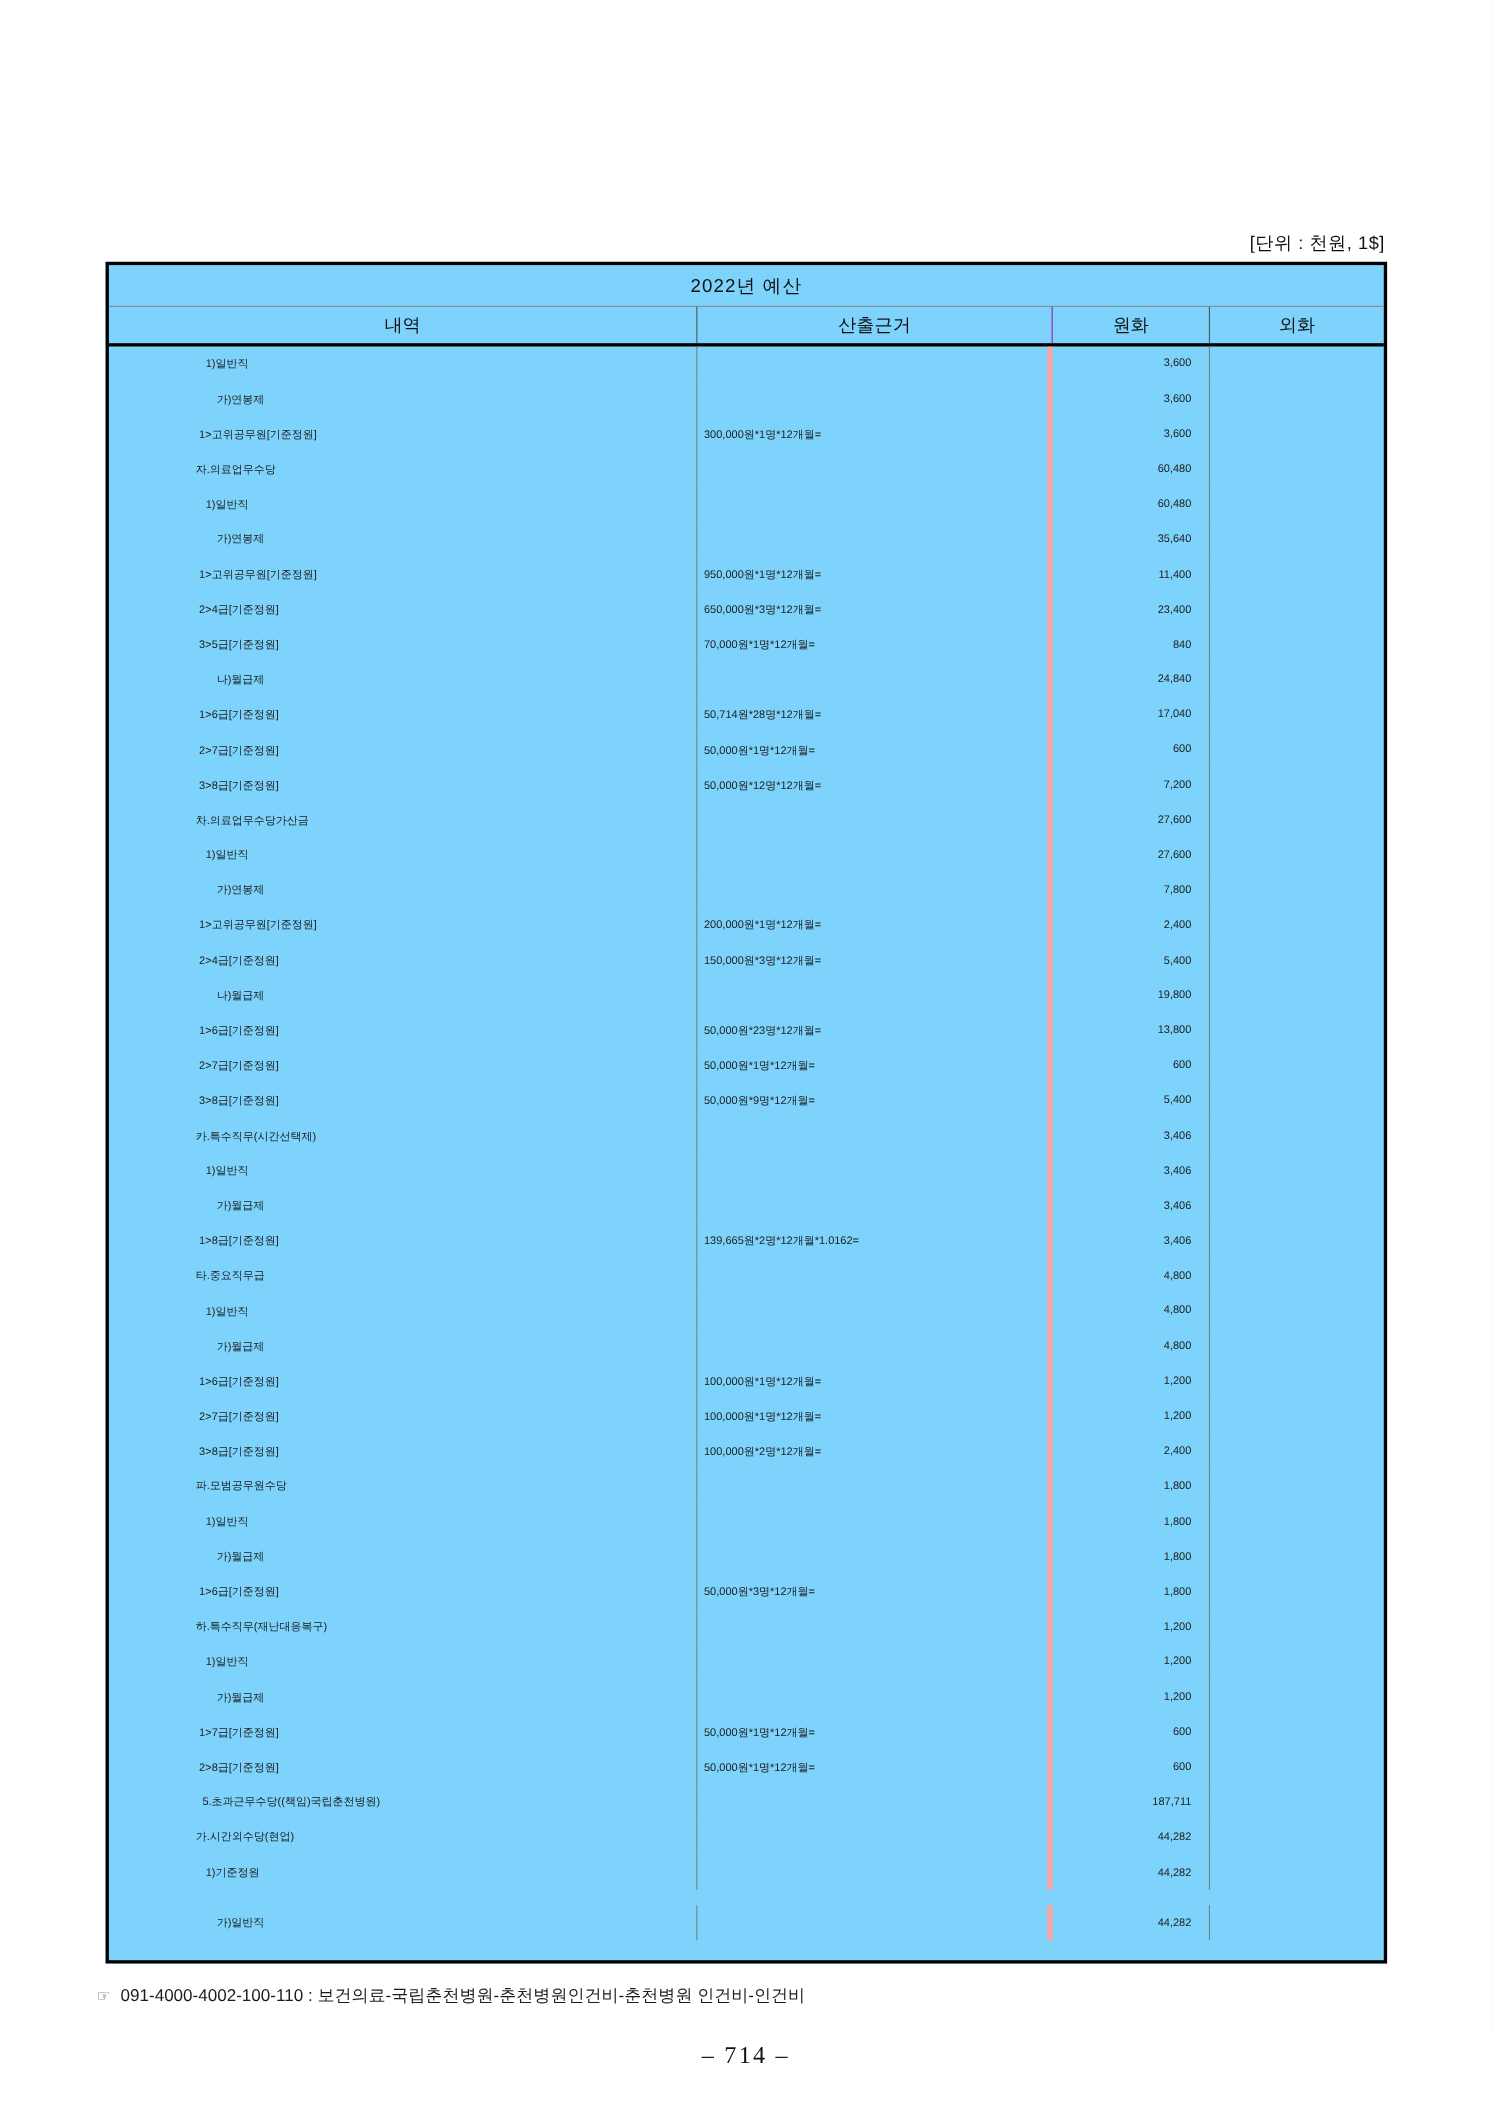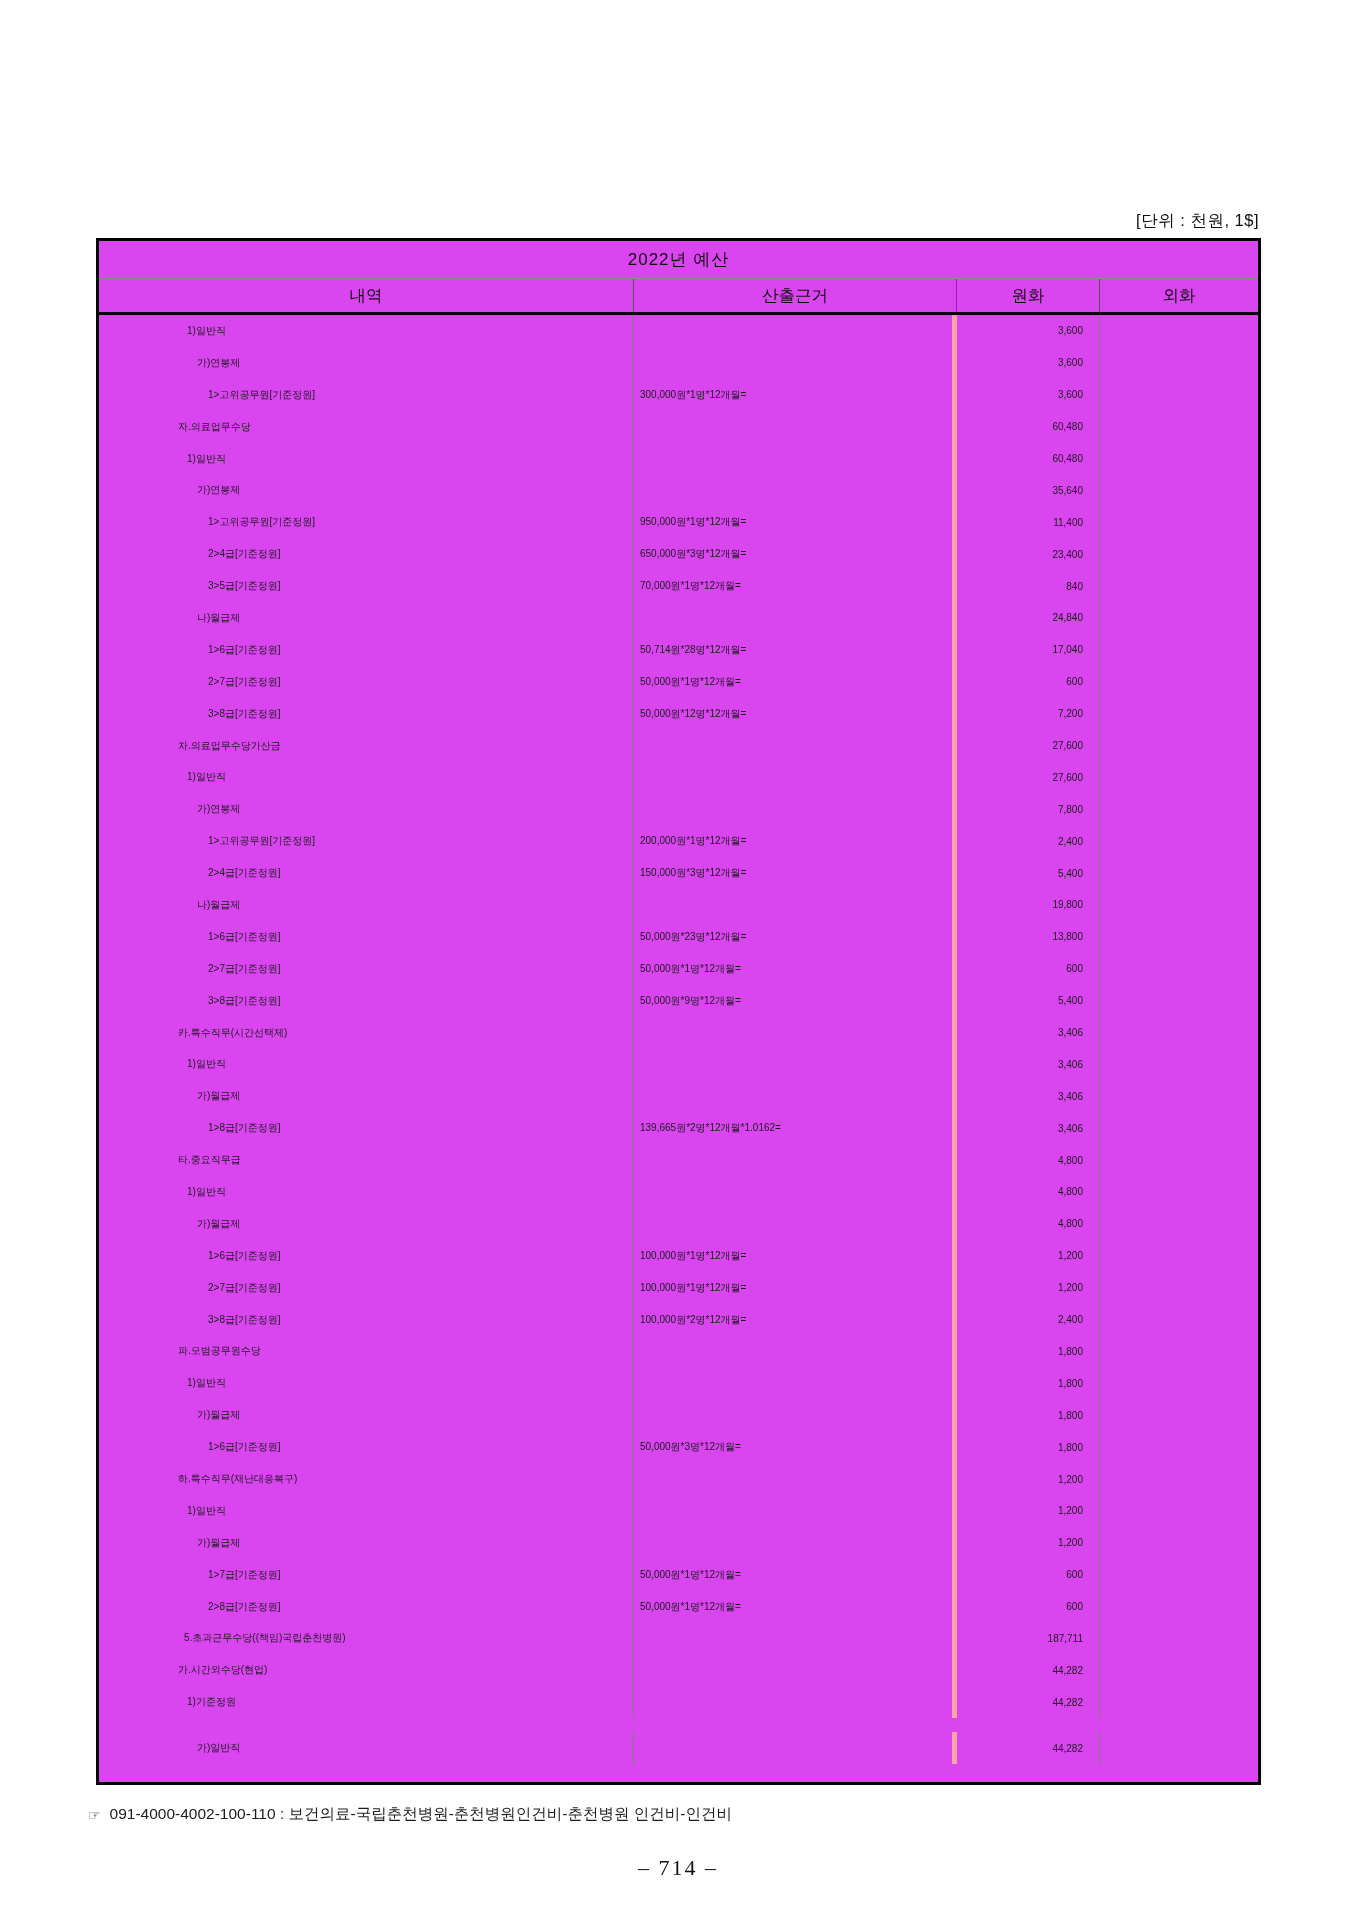--- a/index.html
+++ b/index.html
@@ -22,21 +22,21 @@
     white-space: nowrap;
   }
 
   .budget-table {
     position: absolute;
     left: 96px;
     top: 238px;
     width: 1165px;
     height: 1547px;
     border: 3px solid #000;
-    background: #d946ef;
+    background: #7dd3fc;
     display: flex;
     flex-direction: column;
   }
 
   .title-row {
     height: 38px;
     display: flex;
     align-items: center;
     justify-content: center;
     font-size: 17px;
@@ -87,21 +87,21 @@
   .c-name  { width: 535px; border-right: 1px solid #7d7d7d; }
   .c-basis { width: 323px; border-right: 5px solid #fca5a5; padding-left: 6px; }
   .c-krw   { width: 143px; border-right: 1px solid #7d7d7d; justify-content: flex-end; padding-right: 16px; }
   .c-fx    { flex: 1; }
 
   
   .lvl0 { padding-left: 85px; }
   .lvl1 { padding-left: 79px; }
   .lvl2 { padding-left: 88px; }
   .lvl3 { padding-left: 98px; }
-  .lvl4 { padding-left: 109px; }
+  .lvl4 { padding-left: 82px; }
 
   .footnote {
     position: absolute;
     left: 88px;
     top: 1804px;
     font-size: 15.5px;
     color: #1c1c1c;
     display: flex;
     align-items: center;
     white-space: nowrap;

